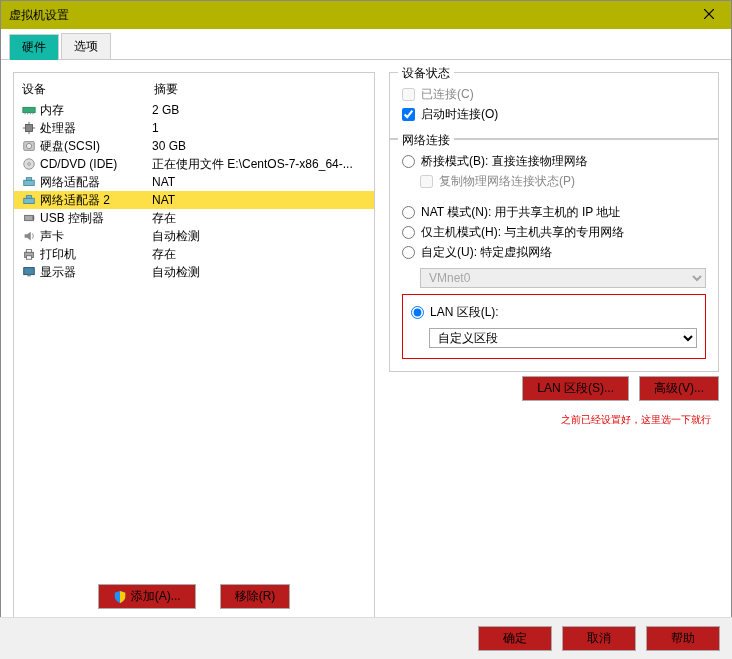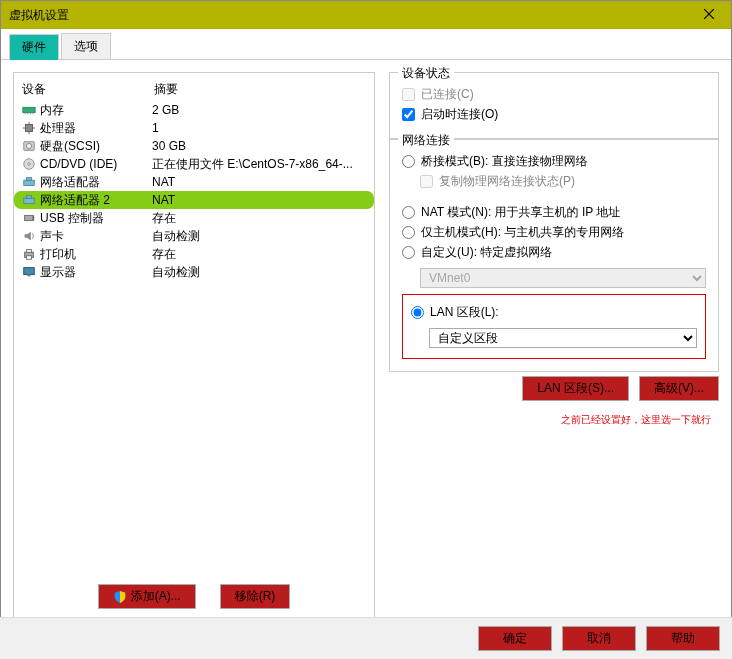--- a/index.html
+++ b/index.html
@@ -15,21 +15,21 @@
 .tab:not(.active) { background: #f0f0f0; }
 
 .content { display: flex; padding: 12px; gap: 14px; height: 576px; }
 
 .left-pane { width: 362px; border: 1px solid #ccc; padding: 6px 0; display: flex; flex-direction: column; }
 .dev-header { display: flex; padding: 2px 8px; border-bottom: 1px solid transparent; }
 .col-device { width: 132px; }
 .col-summary { flex: 1; }
 .dev-list { flex: 1; }
 .dev-row { display: flex; align-items: center; padding: 1px 6px; height: 18px; justify-content: space-between; }
-.dev-row.selected { background: #84cc16; border-radius: 7px; }
+.dev-row.selected { background: #fde047; }
 .dev-icon { width: 18px; display: flex; align-items: center; justify-content: center; margin-right: 2px; }
 .dev-icon svg { width: 14px; height: 14px; }
 .dev-name { width: 112px; white-space: nowrap; overflow: hidden; }
 .dev-summary { flex: 1; white-space: nowrap; overflow: hidden; text-overflow: ellipsis; }
 
 .left-buttons { display: flex; justify-content: center; gap: 24px; padding: 8px 0; align-items: center; }
 .btn { padding: 3px 14px; border: 1px solid #aaa; background: #b91c1c; cursor: default; display: inline-flex; align-items: center; gap: 4px; }
 .shield { width: 14px; height: 14px; }
 
 .right-pane { flex: 1; display: flex; flex-direction: column; gap: 0; }

